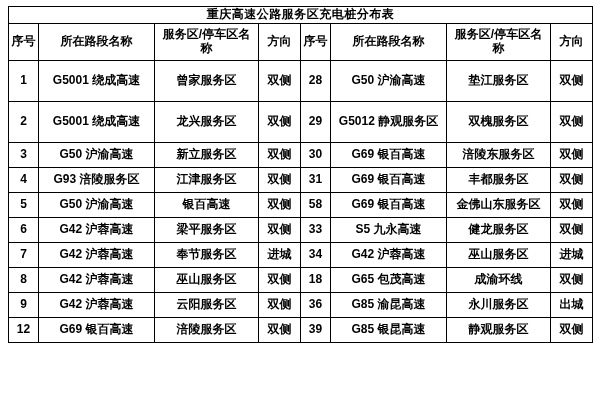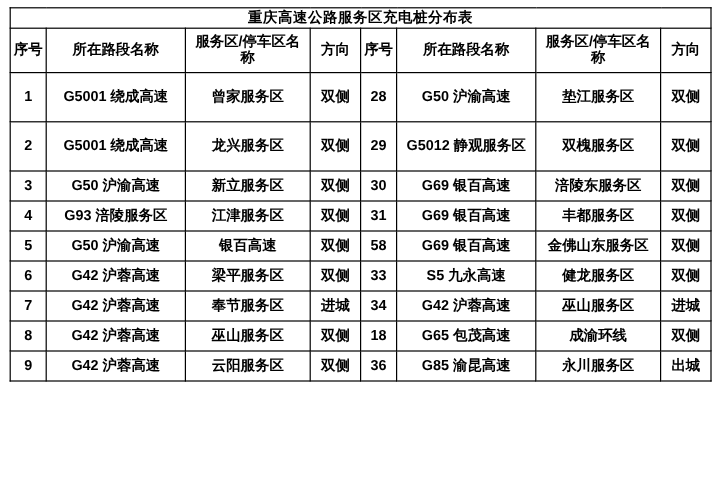--- a/index.html
+++ b/index.html
@@ -177,15 +177,25 @@
       <tr class="data-row">
         <td>9</td>
         <td>G42 沪蓉高速</td>
         <td>云阳服务区</td>
         <td>双侧</td>
         <td>36</td>
         <td>G85 渝昆高速</td>
         <td>永川服务区</td>
         <td>出城</td>
       </tr>
+      <tr class="data-row">
+        <td>12</td>
+        <td>G69 银百高速</td>
+        <td>涪陵服务区</td>
+        <td>双侧</td>
+        <td>39</td>
+        <td>G85 银昆高速</td>
+        <td>静观服务区</td>
+        <td>双侧</td>
+      </tr>
     </tbody>
   </table>
 </div>
 
 </body></html>

